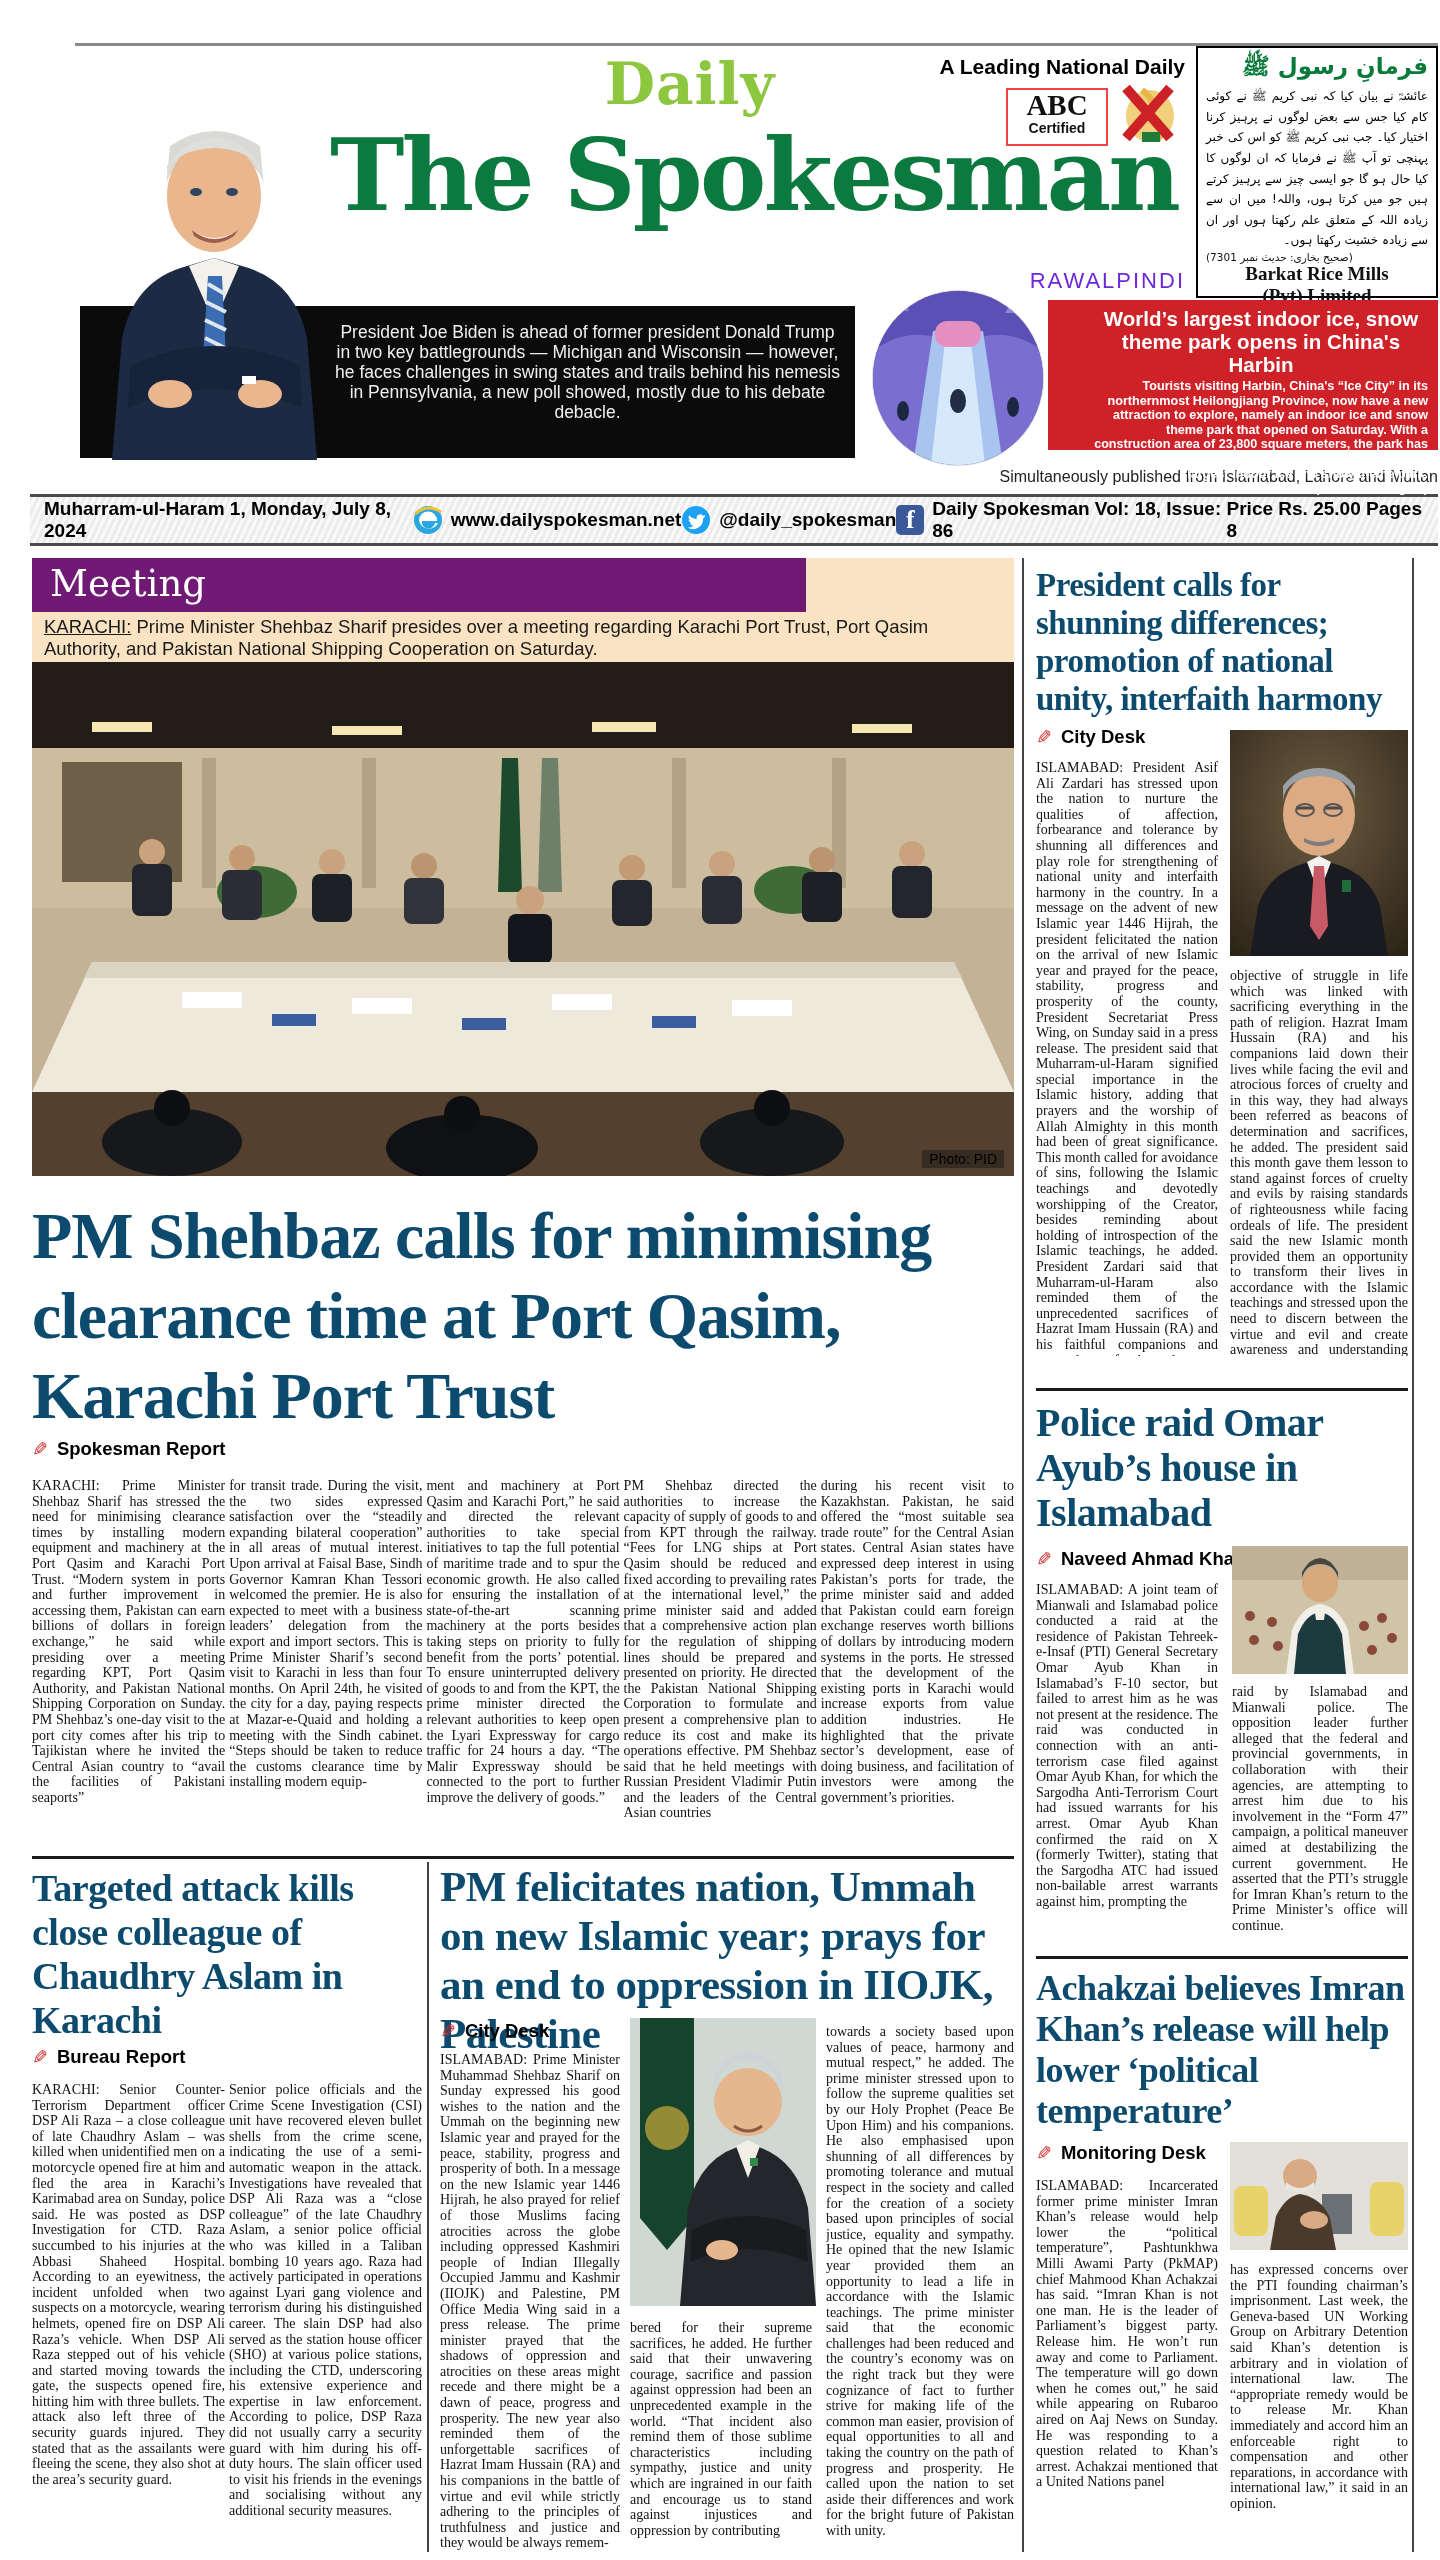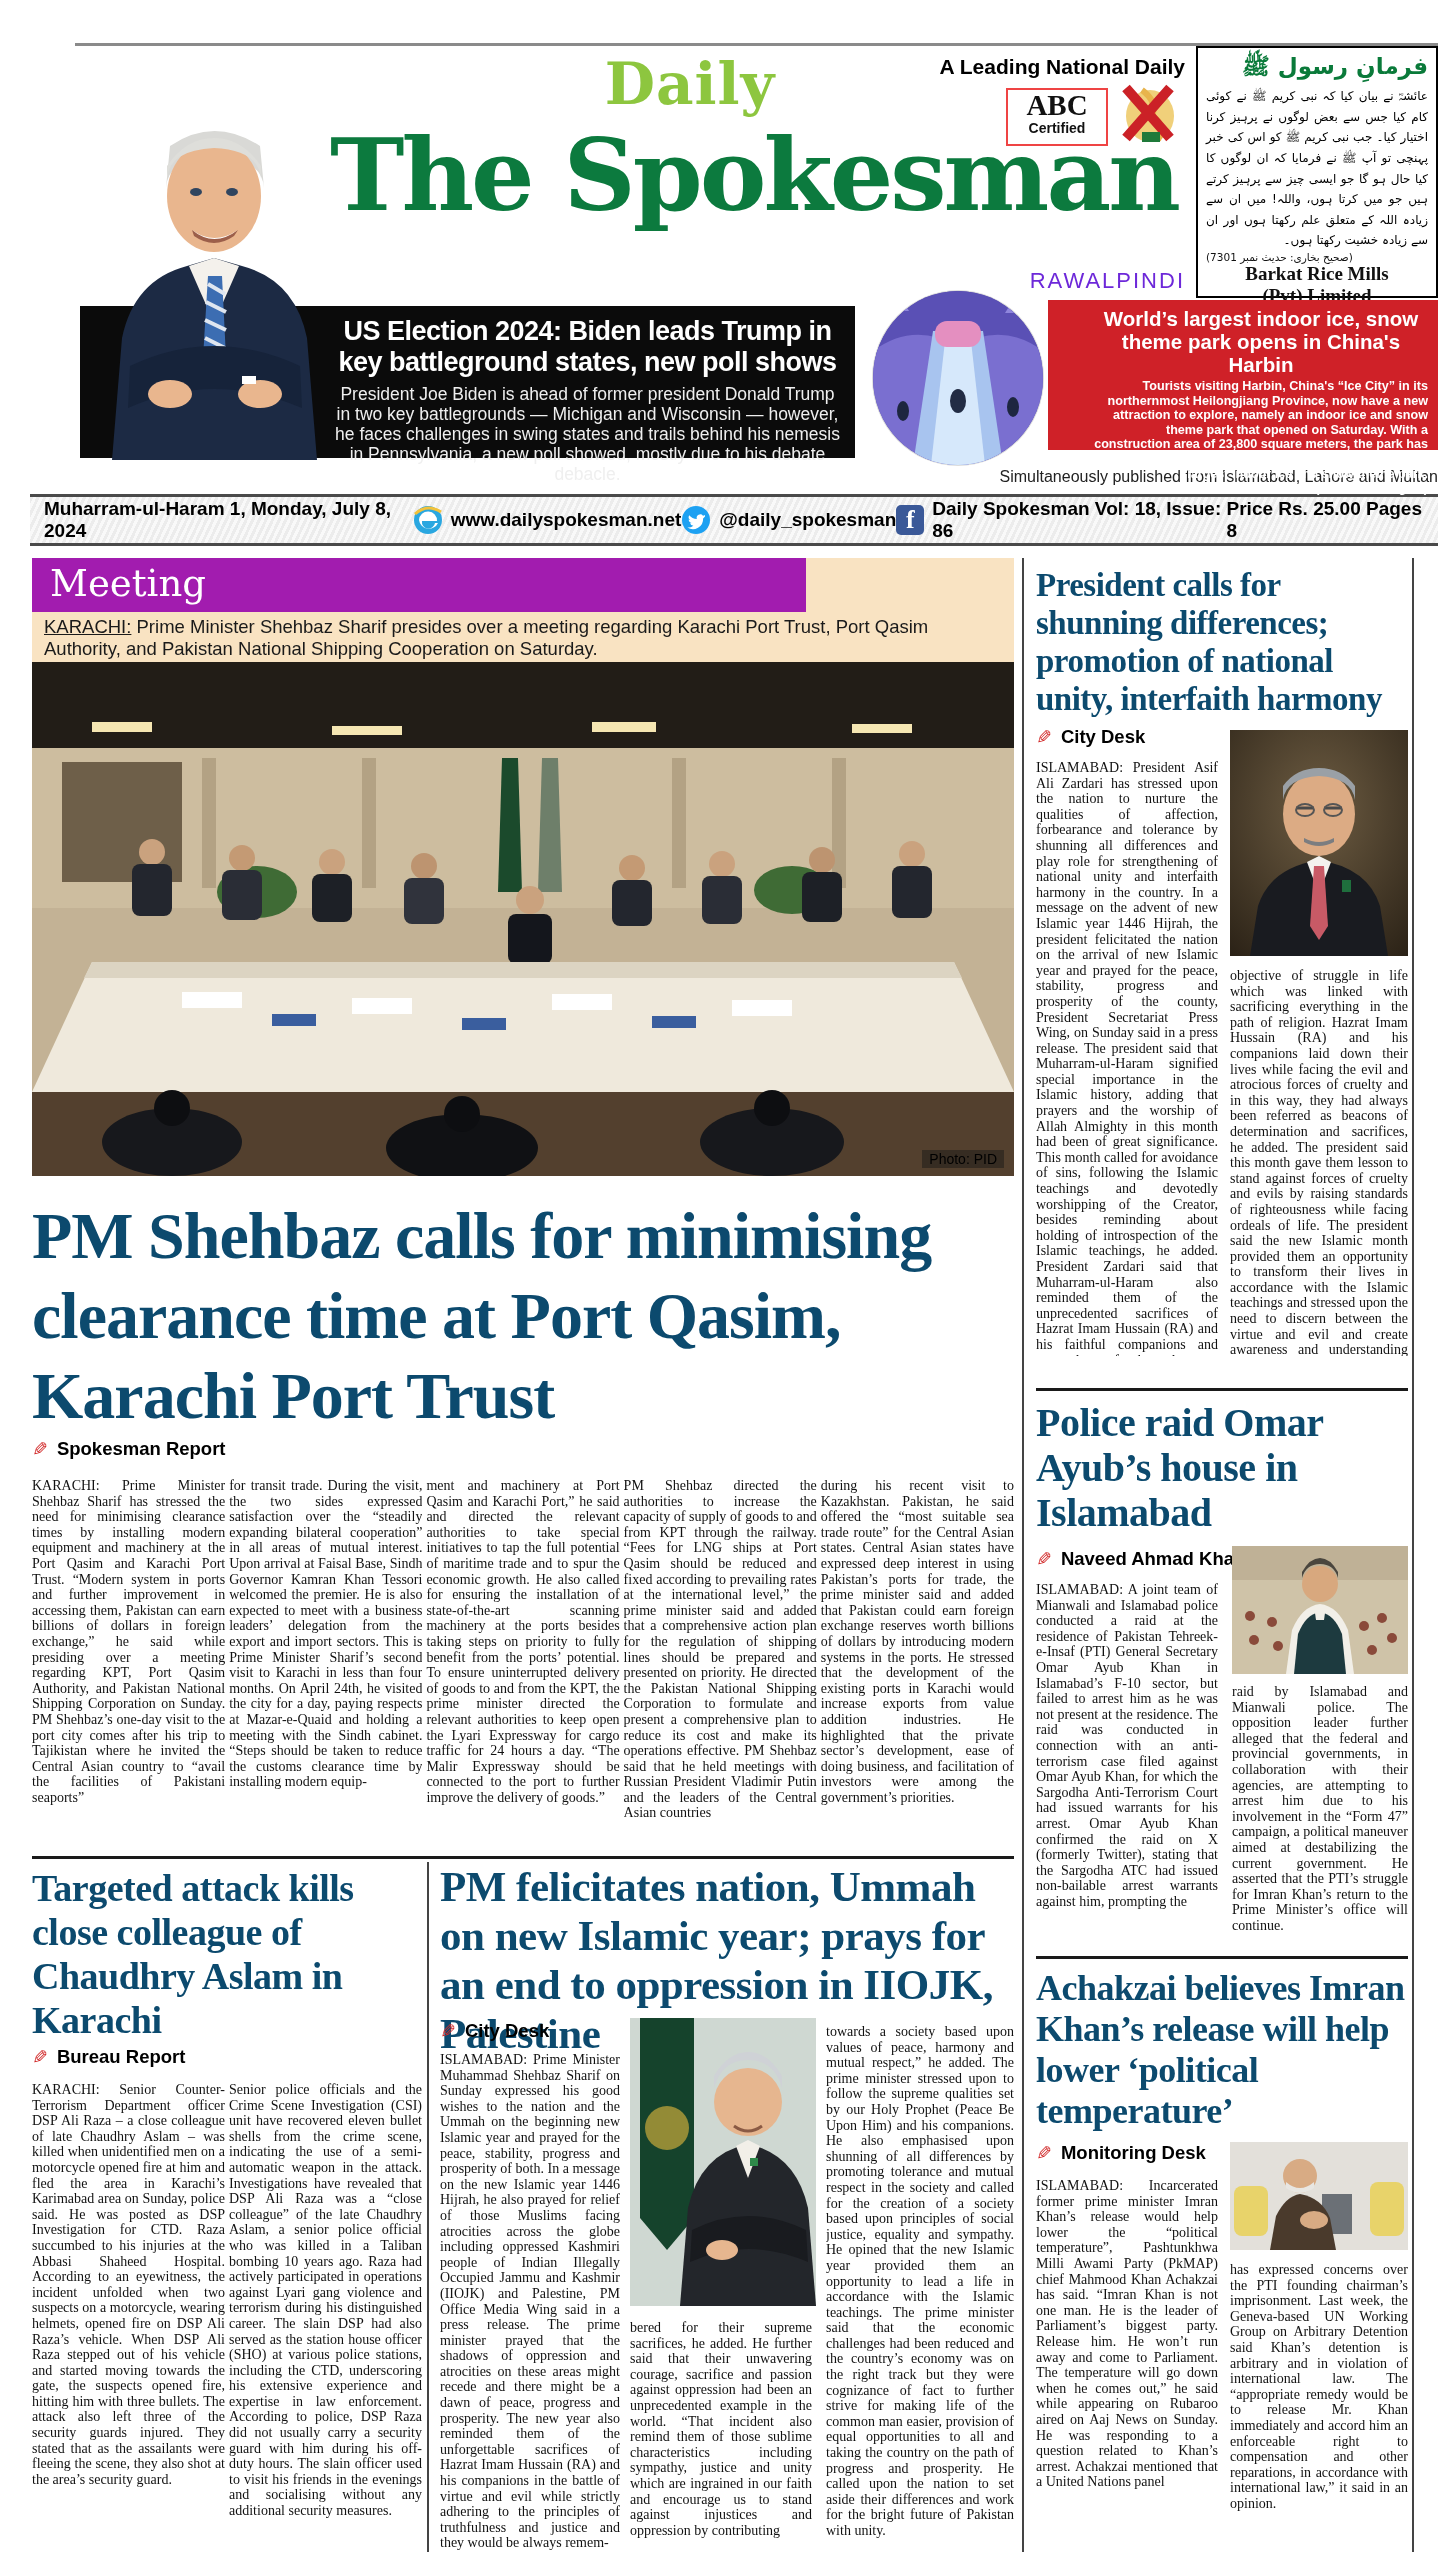--- a/index.html
+++ b/index.html
@@ -39,21 +39,21 @@
     display:flex;align-items:center;justify-content:space-between;box-sizing:border-box;padding:0 14px;
     font-family:"Liberation Sans",sans-serif;font-weight:bold;font-size:19px;color:#000;}
   .bar-group{display:flex;align-items:center;gap:8px;}
   .icon-ie,.icon-tw{width:30px;height:30px;border-radius:50%;display:inline-block;}
   .icon-fb{width:30px;height:30px;border-radius:5px;background:#3b5998;color:#fff;text-align:center;font-family:"Liberation Serif",serif;font-weight:bold;font-size:26px;line-height:30px;display:inline-block;}
   
   .vrule{background:#444;width:2px;}
   .hrule{background:#1a1a1a;height:3px;}
   
   .meeting-cream{left:32px;top:558px;width:982px;height:104px;background:#f9e3c2;}
-  .meeting-red{left:32px;top:558px;width:774px;height:54px;background:#a21caf;color:#fff;font-family:"DejaVu Serif",serif;font-size:37px;line-height:52px;padding-left:18px;box-sizing:border-box;}
+  .meeting-red{left:32px;top:558px;width:774px;height:54px;background:#701a75;color:#fff;font-family:"DejaVu Serif",serif;font-size:37px;line-height:52px;padding-left:18px;box-sizing:border-box;}
   .meeting-caption{left:44px;top:616px;width:958px;font-family:"Liberation Sans",sans-serif;font-size:18.5px;line-height:22px;color:#1a1a1a;}
   .meeting-caption .lead{text-decoration:underline;}
   .meeting-photo{left:32px;top:662px;width:982px;height:514px;overflow:hidden;background:#b9a98e;}
   .photo-credit{position:absolute;right:10px;bottom:8px;color:#000000;font-family:"Liberation Sans",sans-serif;font-size:14px;background:rgba(20,20,20,.45);padding:1px 7px;}
   
   .headline{font-family:"Liberation Serif",serif;font-weight:bold;color:#0c4a6e;letter-spacing:-0.5px;}
   .lead-headline{left:32px;top:1196px;width:982px;font-size:66px;line-height:80px;letter-spacing:-1px;}
   .byline{display:flex;align-items:center;gap:9px;font-family:"Liberation Sans",sans-serif;font-weight:bold;font-size:18.5px;color:#000;}
   .pen{color:#d22b2b;font-size:19px;font-family:"DejaVu Sans",sans-serif;transform:scaleX(-1);display:inline-block;}
   .body-col{font-size:14px;line-height:15.6px;text-align:justify;overflow:hidden;hyphens:auto;}
@@ -142,21 +142,20 @@
 <div class="abs urdu-box">
   <div class="urdu-head">فرمانِ رسول ﷺ</div>
   <div class="urdu-body">عائشہؓ نے بیان کیا کہ نبی کریم ﷺ نے کوئی کام کیا جس سے بعض لوگوں نے پرہیز کرنا اختیار کیا۔ جب نبی کریم ﷺ کو اس کی خبر پہنچی تو آپ ﷺ نے فرمایا کہ ان لوگوں کا کیا حال ہو گا جو ایسی چیز سے پرہیز کرتے ہیں جو میں کرتا ہوں، واللہ! میں ان سے زیادہ اللہ کے متعلق علم رکھتا ہوں اور ان سے زیادہ خشیت رکھتا ہوں۔</div>
   <div class="urdu-ref">(صحیح بخاری: حدیث نمبر 7301)</div>
   <div class="urdu-adv">Barkat Rice Mills</div>
   <div class="urdu-adv">(Pvt) Limited</div>
 </div>
 
 <div class="abs banner-black">
   <div class="banner-text">
-    <div class="banner-headline">US Election 2024: Biden leads Trump in key battleground states, new poll shows</div>
     <div class="banner-body">President Joe Biden is ahead of former president Donald Trump in two key battlegrounds — Michigan and Wisconsin — however, he faces challenges in swing states and trails behind his nemesis in Pennsylvania, a new poll showed, mostly due to his debate debacle.</div>
   </div>
 </div>
 
 <div class="abs ice-oval">
   <svg width="170" height="174" viewBox="0 0 170 174" preserveAspectRatio="none">
     <rect width="170" height="174" fill="#4a3f9e"></rect>
     <path d="M0,0 L170,0 L170,70 Q85,40 0,70 Z" fill="#5a50b5"></path>
     <path d="M0,60 Q40,30 85,55 Q130,30 170,60 L170,174 L0,174 Z" fill="#7a6fd0"></path>
     <path d="M60,40 L110,40 L130,174 L40,174 Z" fill="#a8c4ef"></path>

